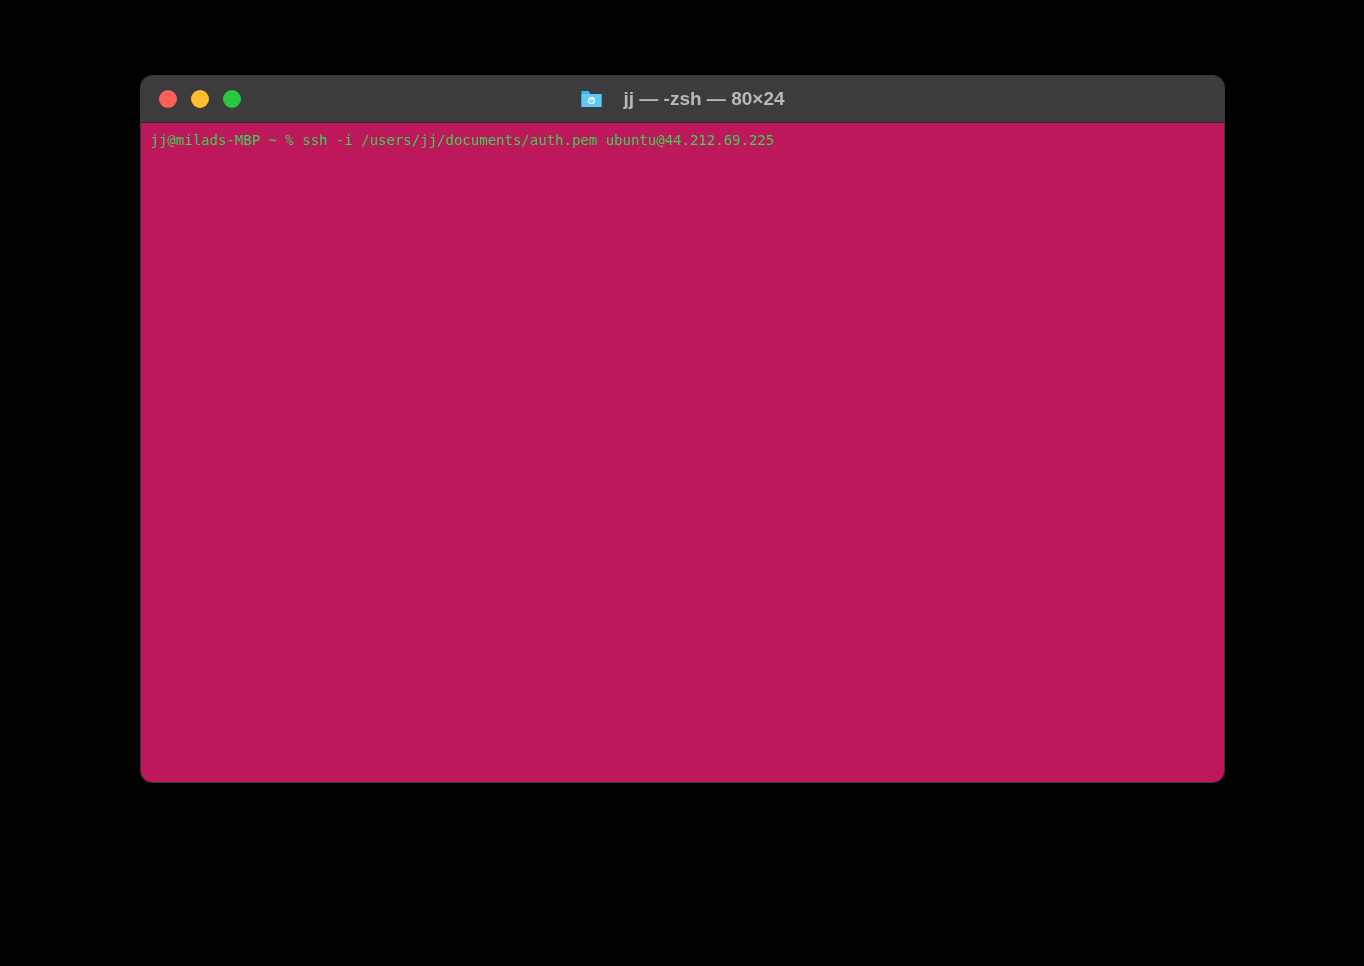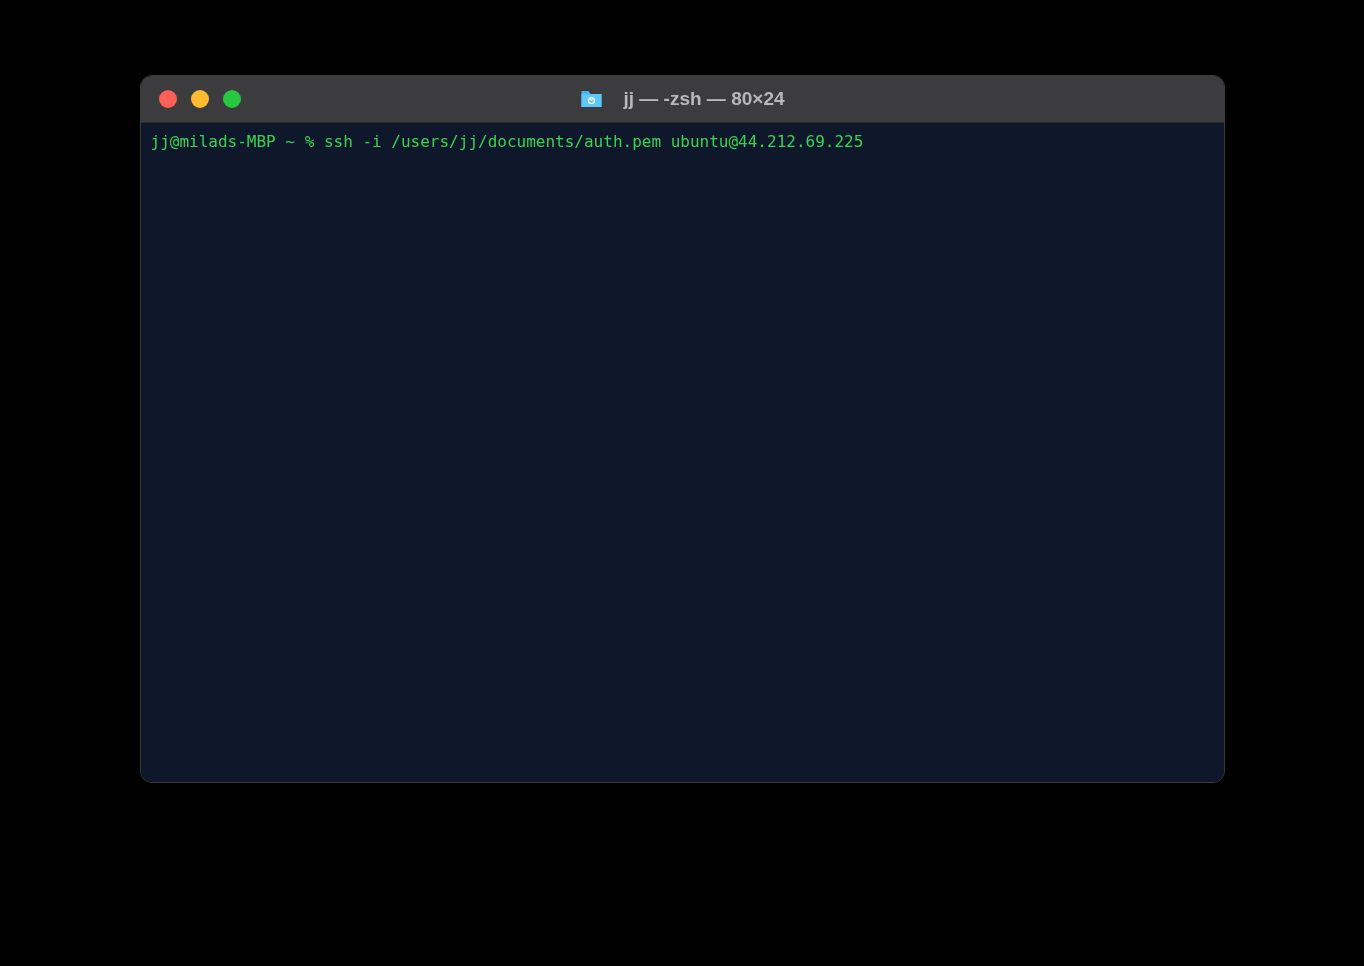--- a/index.html
+++ b/index.html
@@ -84,24 +84,24 @@
     
     .window-title {
       color: #b8b8b8;
       font-size: 19px;
       font-weight: 600;
       font-family: -apple-system, BlinkMacSystemFont, 'Segoe UI', sans-serif;
     }
     
     .terminal-body {
       flex: 1;
-      background: #0f172a;
+      background: #be185d;
       padding: 8px 10px;
       font-family: 'SF Mono', 'Menlo', 'Monaco', 'Consolas', monospace;
-      font-size: 16px;
+      font-size: 14px;
       line-height: 1.35;
       overflow: hidden;
     }
     
     .terminal-line {
       color: #39d353;
       white-space: pre;
       font-weight: 500;
     }
     

